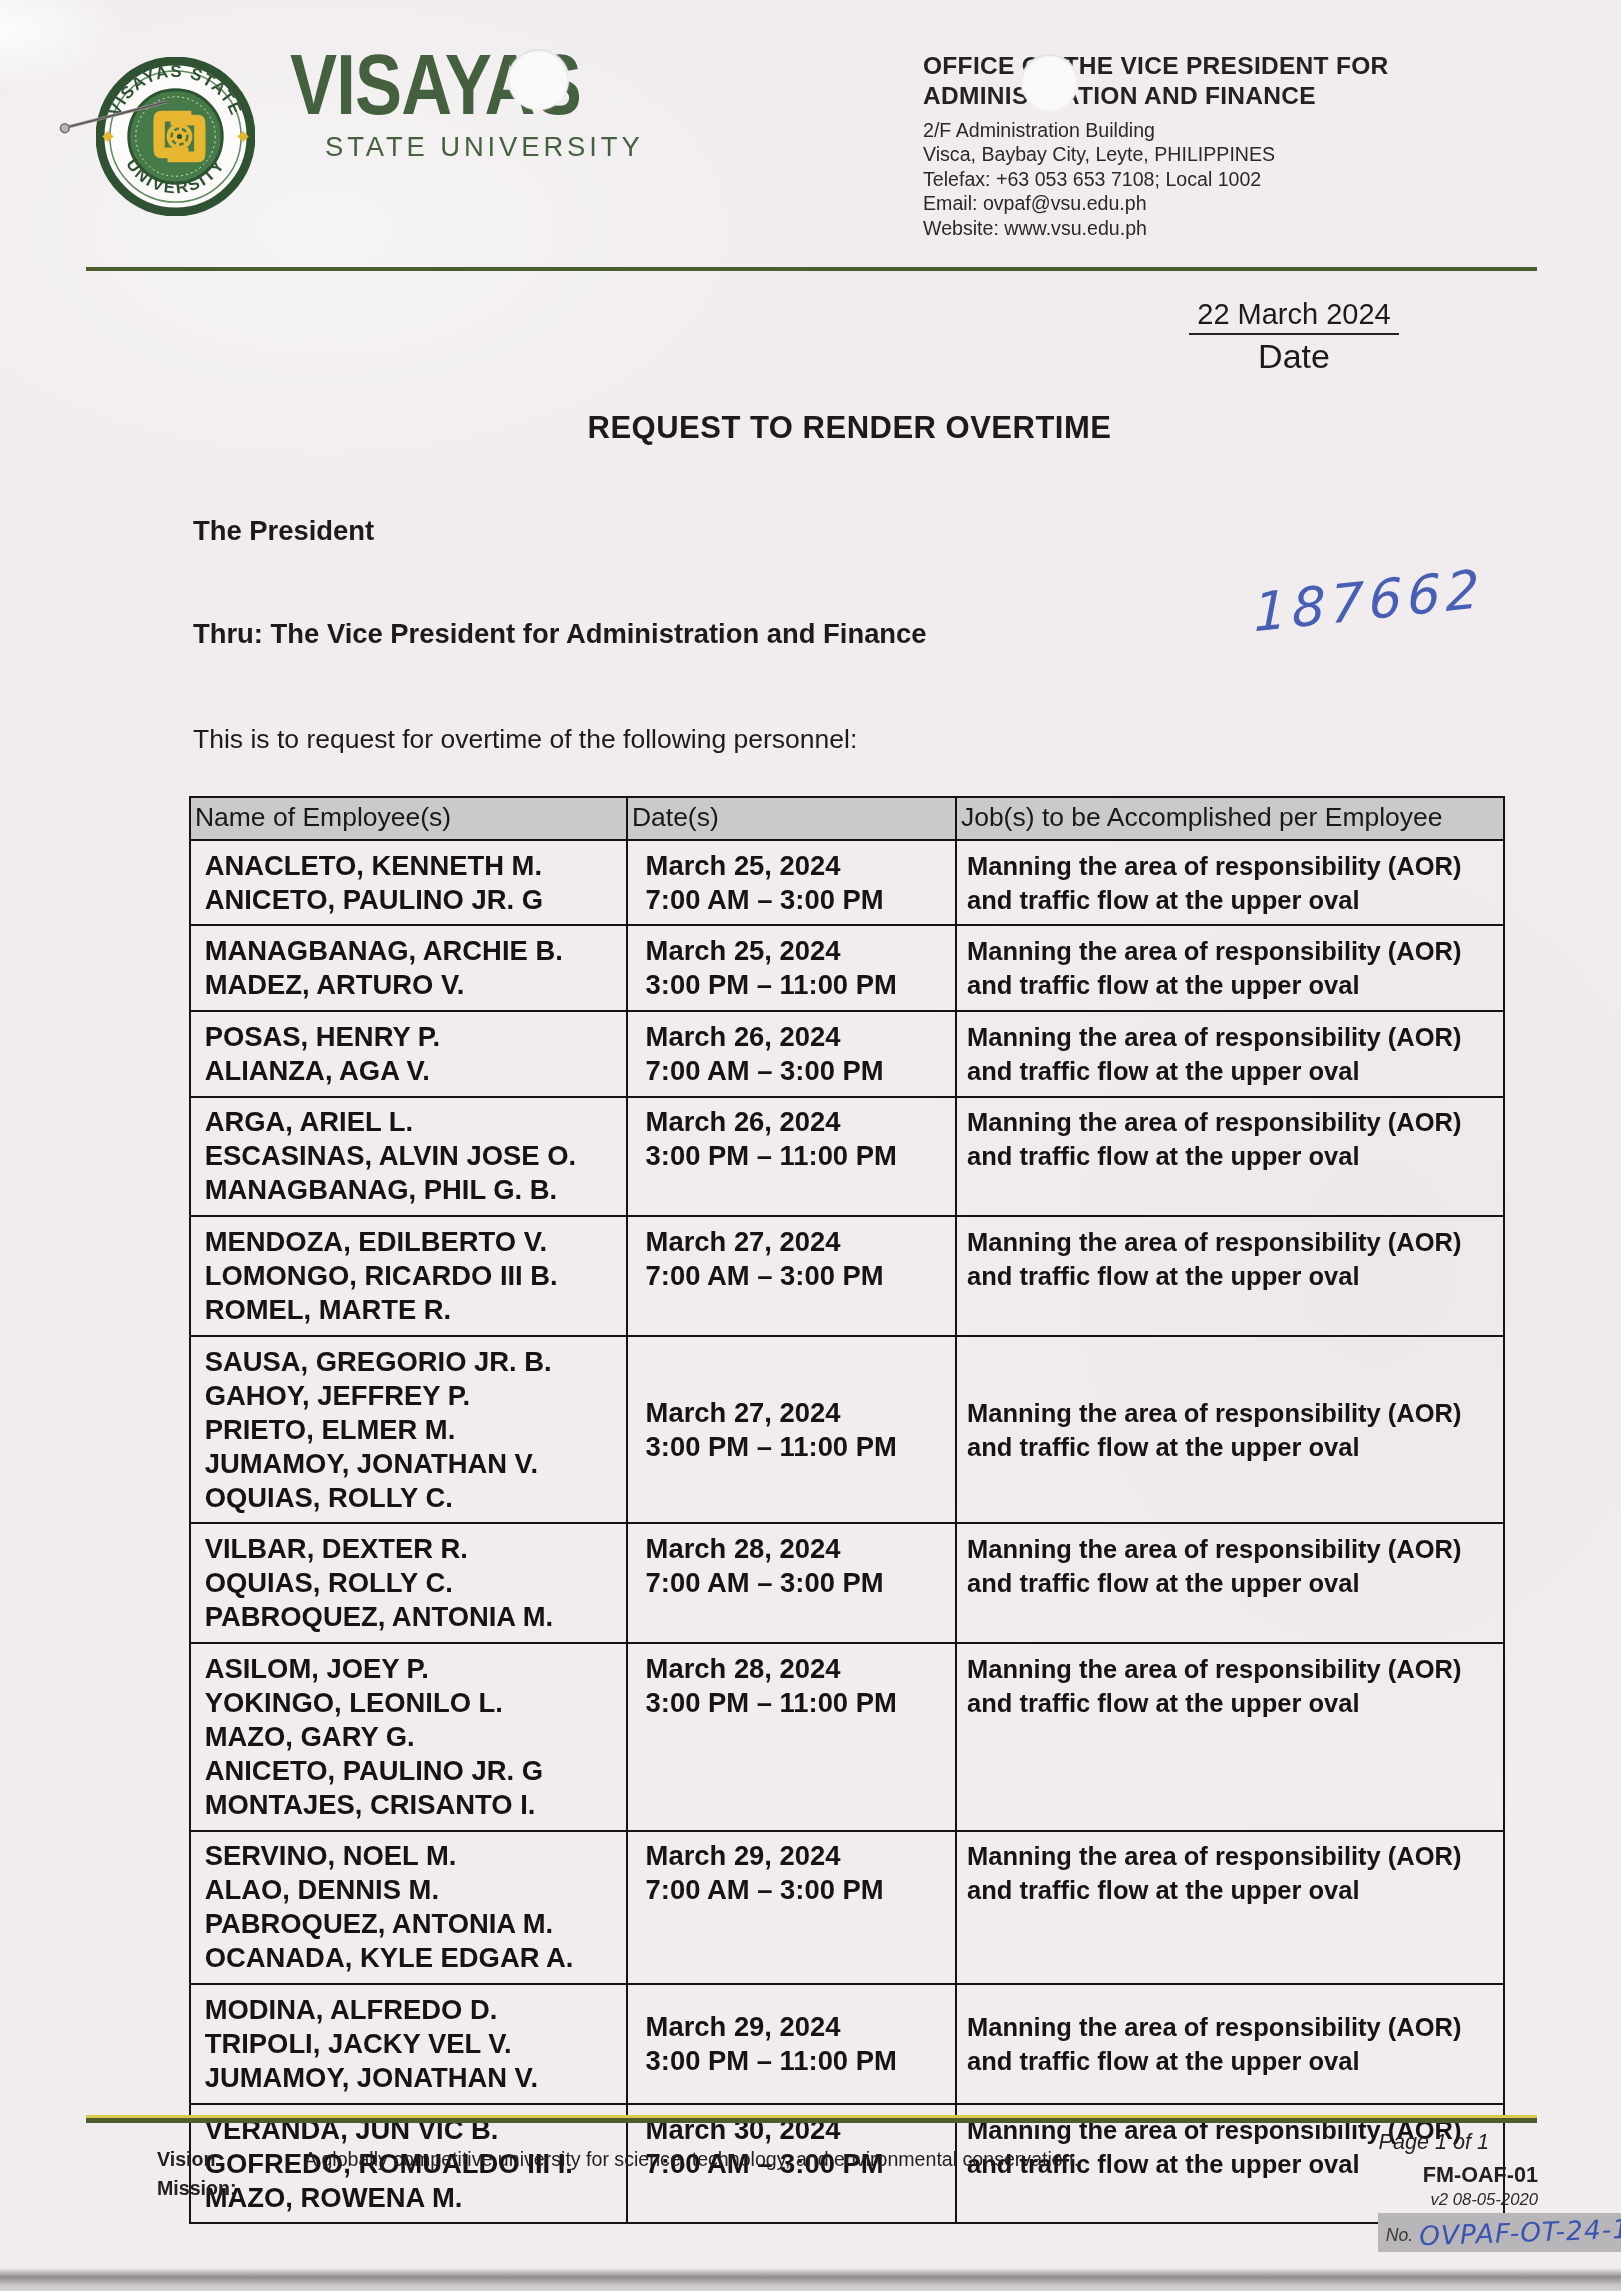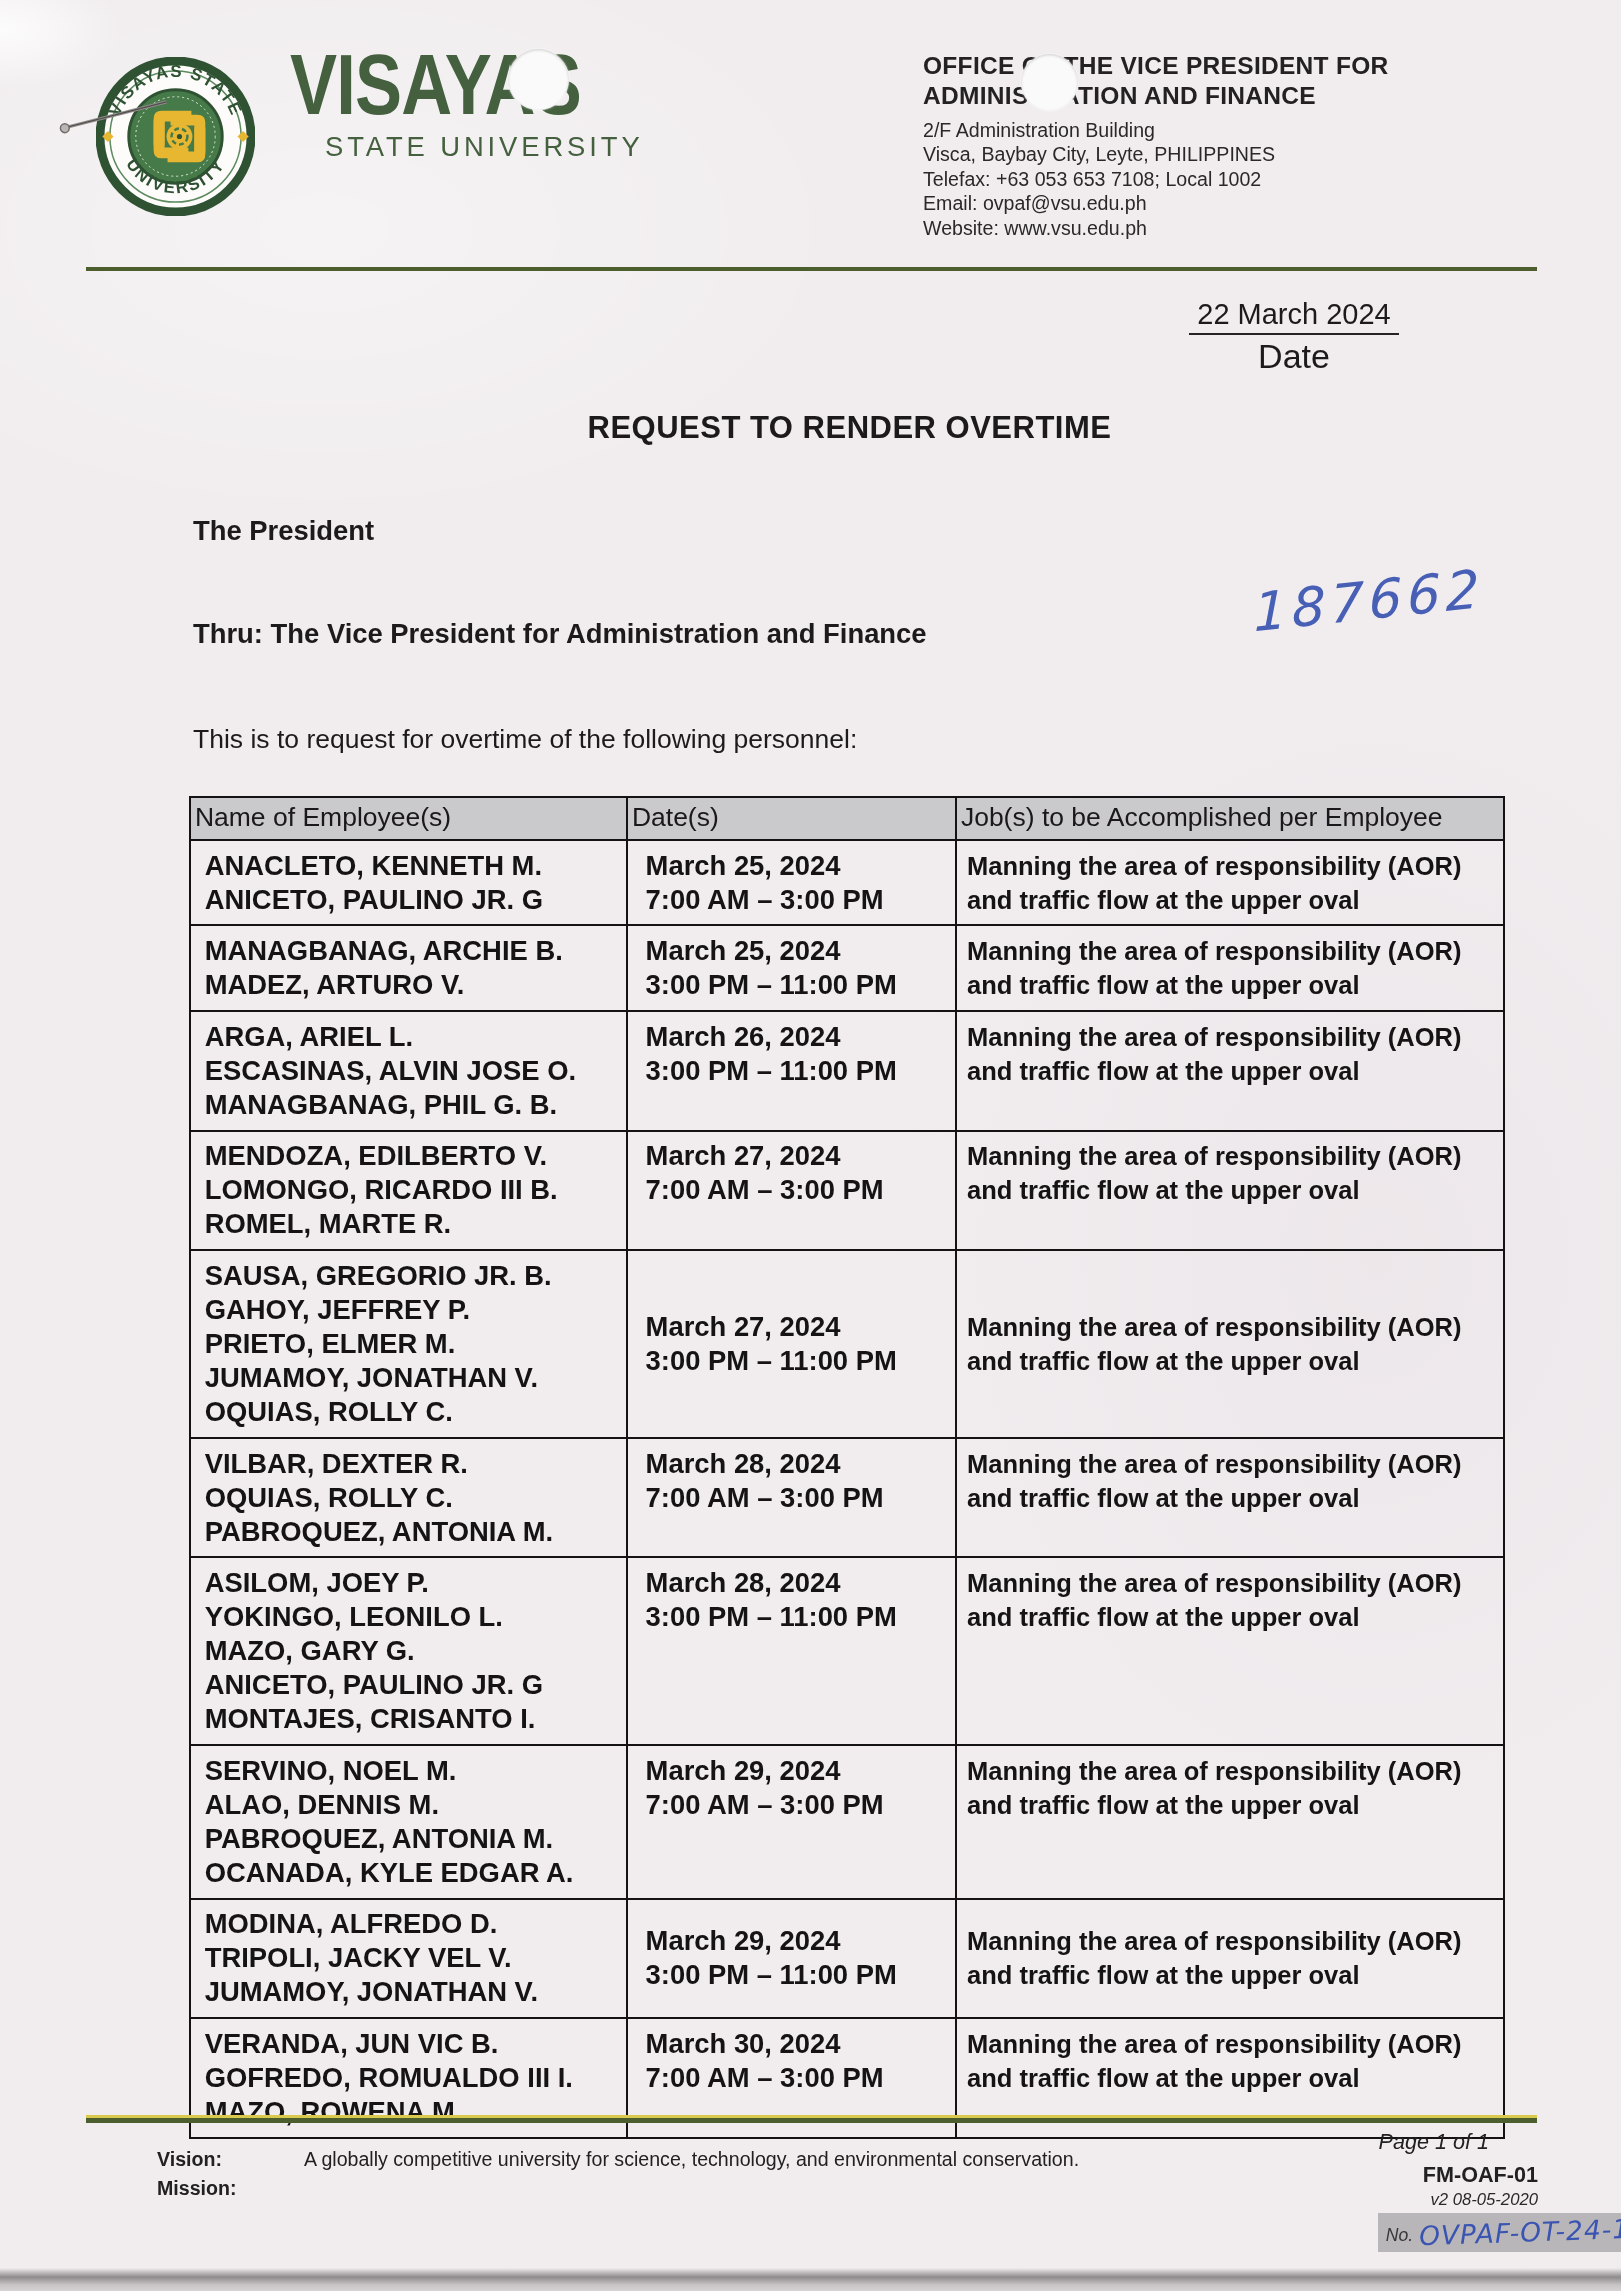--- a/index.html
+++ b/index.html
@@ -199,20 +199,34 @@
             <div data-interactable="false">March 25, 2024</div>
             <div data-interactable="false">3:00 PM – 11:00 PM</div>
           </td>
           <td class="job-cell" data-interactable="false">
             <div data-interactable="false">Manning the area of responsibility (AOR)</div>
             <div data-interactable="false">and traffic flow at the upper oval</div>
           </td>
         </tr>
         <tr data-interactable="false">
           <td class="name-cell" data-interactable="false">
+            <div data-interactable="false">POSAS, HENRY P.</div>
+            <div data-interactable="false">ALIANZA, AGA V.</div>
+          </td>
+          <td class="date-cell" data-interactable="false">
+            <div data-interactable="false">March 26, 2024</div>
+            <div data-interactable="false">7:00 AM – 3:00 PM</div>
+          </td>
+          <td class="job-cell" data-interactable="false">
+            <div data-interactable="false">Manning the area of responsibility (AOR)</div>
+            <div data-interactable="false">and traffic flow at the upper oval</div>
+          </td>
+        </tr>
+        <tr data-interactable="false">
+          <td class="name-cell" data-interactable="false">
             <div data-interactable="false">ARGA, ARIEL L.</div>
             <div data-interactable="false">ESCASINAS, ALVIN JOSE O.</div>
             <div data-interactable="false">MANAGBANAG, PHIL G. B.</div>
           </td>
           <td class="date-cell" data-interactable="false">
             <div data-interactable="false">March 26, 2024</div>
             <div data-interactable="false">3:00 PM – 11:00 PM</div>
           </td>
           <td class="job-cell" data-interactable="false">
             <div data-interactable="false">Manning the area of responsibility (AOR)</div>

